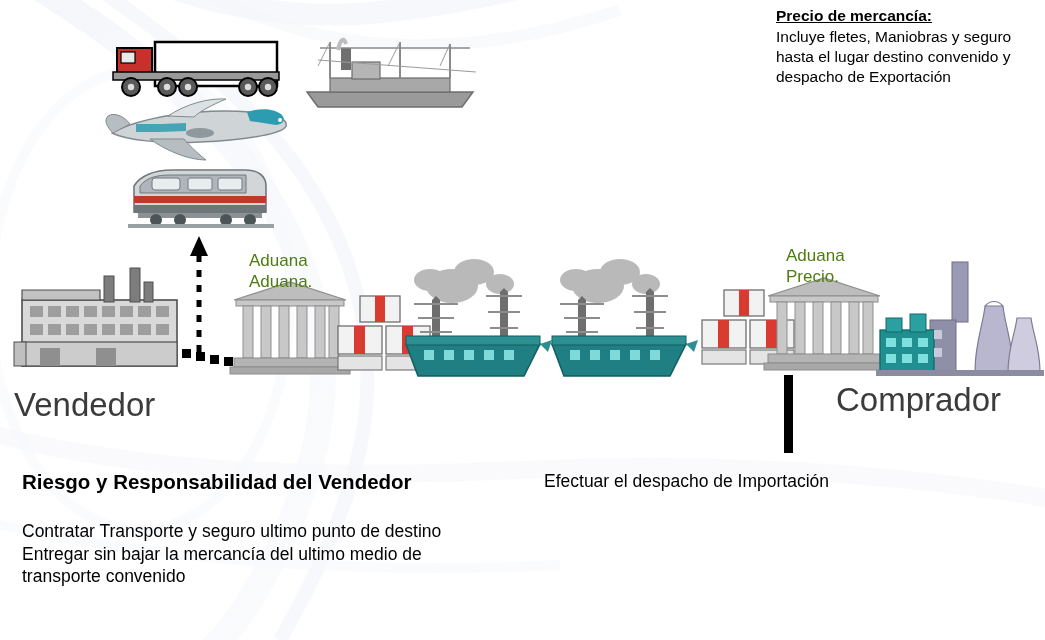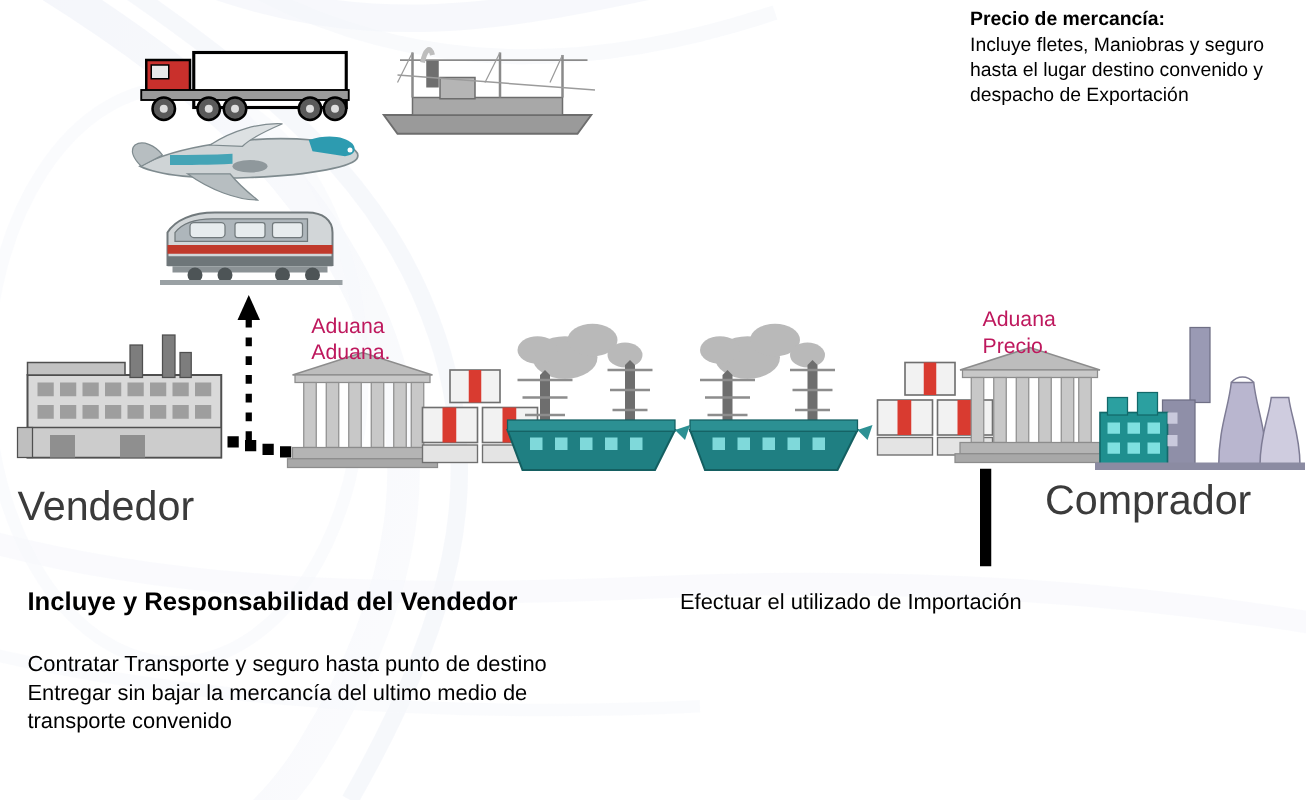--- a/index.html
+++ b/index.html
@@ -31,20 +31,21 @@
     left: 776px;
     top: 6px;
     width: 262px;
     z-index: 5;
     font-size: 15.5px;
     line-height: 20px;
     color: #000;
   }
   .note-title {
     font-weight: bold;
+    text-decoration: underline;
     display: block;
     margin-bottom: 1px;
   }
   .note-body { display: block; }
 
   
   .diagram {
     position: absolute;
     left: 0; top: 0;
     width: 1045px; height: 460px;
@@ -59,21 +60,21 @@
     font-family: "Liberation Sans", sans-serif;
     z-index: 4;
     white-space: nowrap;
   }
   .label-vendedor { left: 14px; top: 386px; }
   .label-comprador { left: 836px; top: 381px; }
 
   .aduana-export, .aduana-import {
     position: absolute;
     font-size: 17px;
-    color: #be185d;
+    color: #4d7c0f;
     line-height: 21px;
     z-index: 4;
     white-space: nowrap;
   }
   .aduana-export { left: 249px; top: 250px; }
   .aduana-import { left: 786px; top: 245px; }
 
   .divider-bar {
     position: absolute;
     left: 784px;
@@ -361,21 +362,21 @@
 </div>
 
 <div class="aduana-import">
   <div>Aduana</div>
   <div>Precio.</div>
 </div>
 
 <div class="divider-bar"></div>
 
 <div class="col col-left">
-  <p class="col-title">Incluye y Responsabilidad del Vendedor</p>
-  <p class="col-line">Contratar Transporte y seguro hasta punto de destino</p>
+  <p class="col-title">Riesgo y Responsabilidad del Vendedor</p>
+  <p class="col-line">Contratar Transporte y seguro ultimo punto de destino</p>
   <p class="col-line">Entregar sin bajar la mercancía del ultimo medio de</p>
   <p class="col-line">transporte convenido</p>
 </div>
 
 <div class="col col-right">
-  <p class="col-line">Efectuar el utilizado de Importación</p>
+  <p class="col-line">Efectuar el despacho de Importación</p>
 </div>
 
 </body></html>

